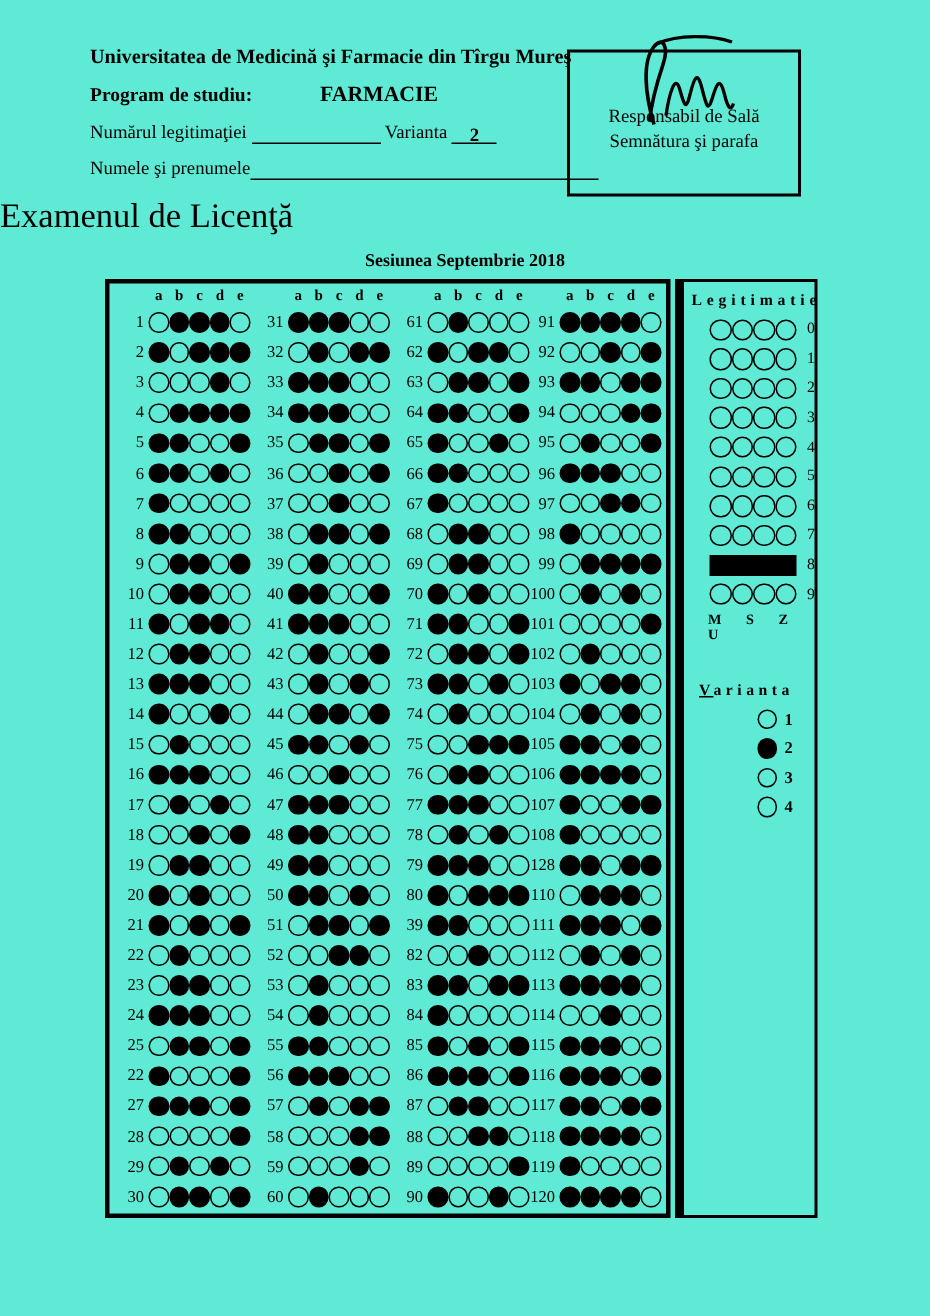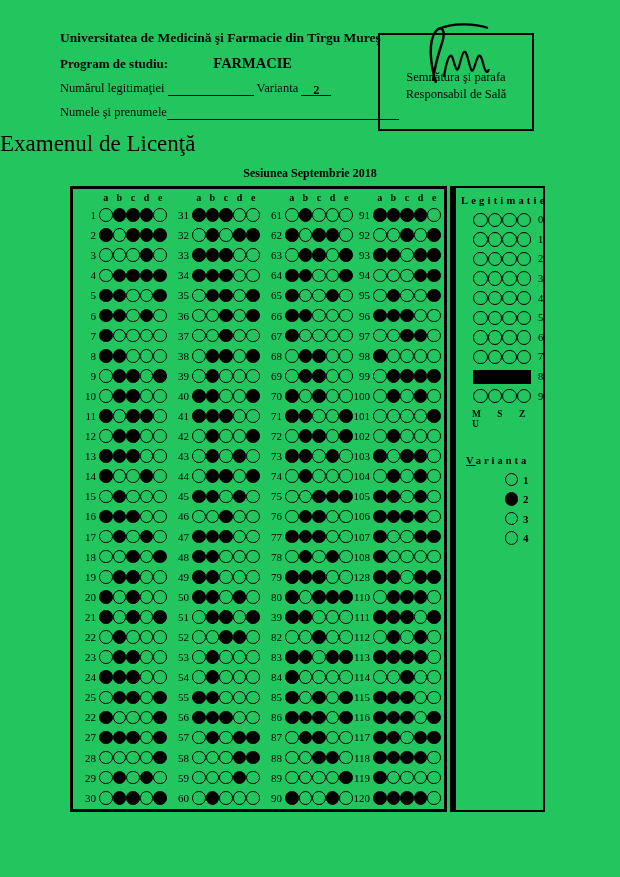--- a/index.html
+++ b/index.html
@@ -1,16 +1,16 @@
 <!DOCTYPE html>
 <html><head>
 <meta charset="utf-8">
 <style>
   html,body{margin:0;padding:0;background:#fff;}
-  .page{position:relative;width:620px;height:877px;background:#22c55e;overflow:hidden;
+  .page{position:relative;width:620px;height:877px;background:#5eead4;overflow:hidden;
         font-family:"Liberation Serif","DejaVu Serif",serif;color:#000;}
   
   .hdr{position:absolute;left:60px;top:30px;width:330px;}
   .hdr-line{margin:0 0 9px 0;white-space:nowrap;}
   .l1{font-weight:bold;font-size:13.5px;}
   .l2{font-weight:bold;font-size:13px;}
   .l2 .prog{font-size:14.5px;margin-left:42px;}
   .l3,.l4{font-size:12.5px;}
   .blank{display:inline-block;border-bottom:1.2px solid #000;height:12px;vertical-align:bottom;}
   .blank.num{width:86px;}
@@ -70,22 +70,22 @@
     </p>
   </div>
 
   <div class="sigbox">
     <svg class="sig-svg" width="86" height="74" viewBox="0 0 86 74">
       <path d="M14,64 C8,44 6,22 14,12 C20,5 24,12 20,24 C16,36 12,52 11,62" fill="none" stroke="#000" stroke-width="2.4"></path>
       <path d="M16,10 C30,4 52,4 66,9" fill="none" stroke="#000" stroke-width="2.2"></path>
       <path d="M22,58 C24,44 28,30 31,40 C34,50 35,56 38,44 C41,32 43,28 46,40 C49,52 50,56 53,46 C56,36 58,32 61,44 C63,52 65,56 67,50" fill="none" stroke="#000" stroke-width="2.2"></path>
     </svg>
     <div class="cap">
+      <div>Responsabil de Sală</div>
       <div>Semnătura şi parafa</div>
-      <div>Responsabil de Sală</div>
     </div>
   </div>
 
   <div class="title">Examenul de Licenţă</div>
   <div class="subtitle">Sesiunea Septembrie 2018</div>
 
   <div class="gridbox" id="gridbox">
       <div class="qcol" style="left: 2px;">
         <div class="letters">
           <span>a</span>

